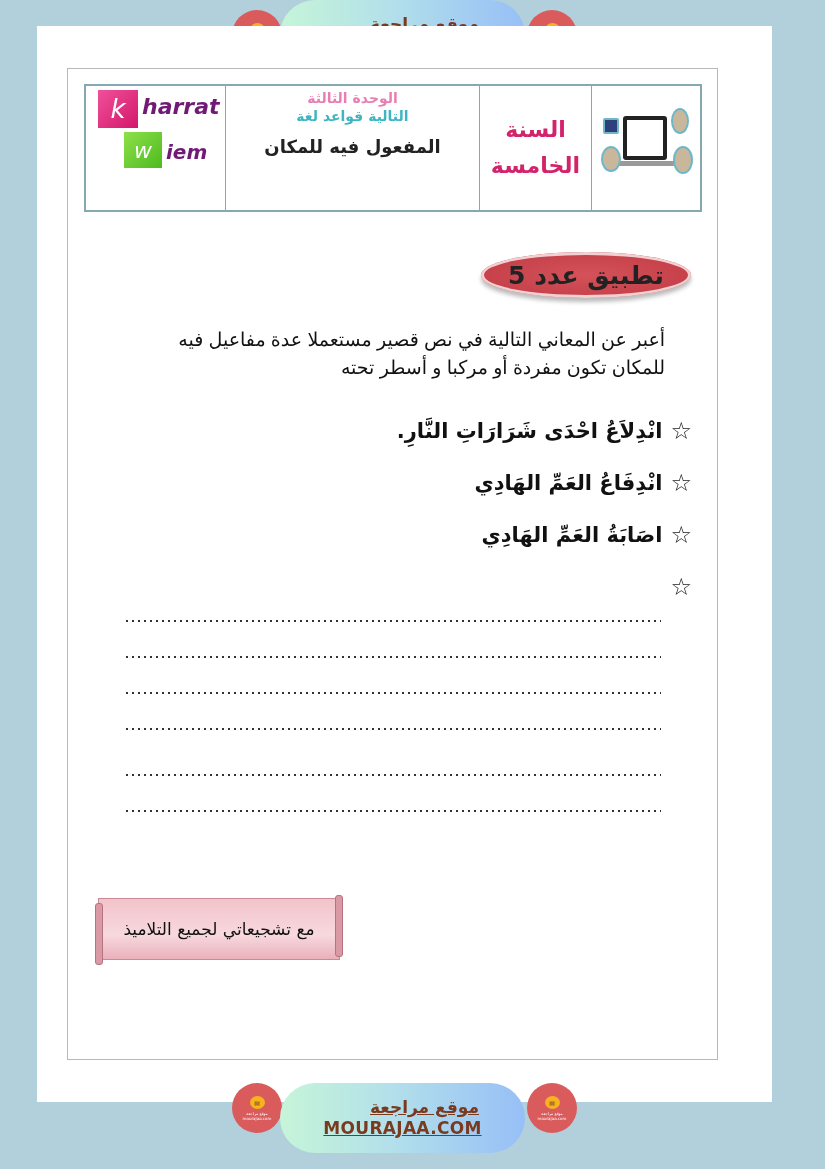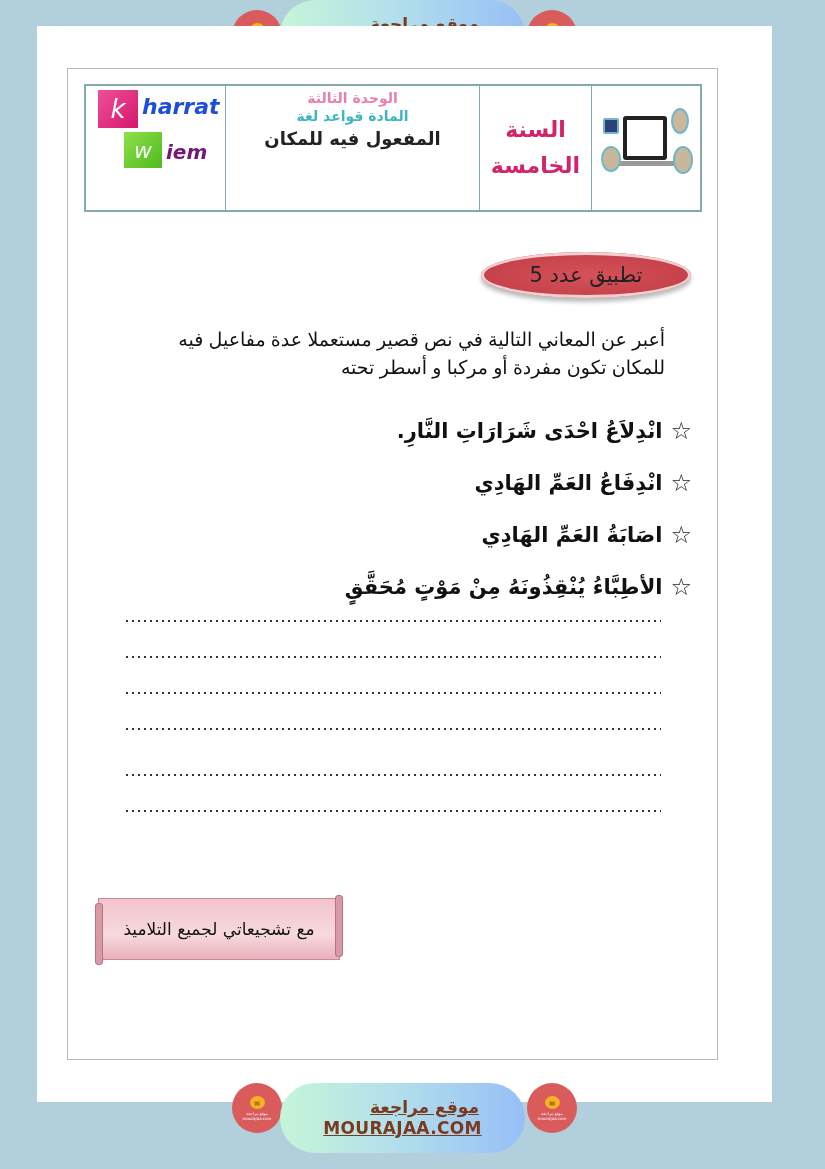--- a/index.html
+++ b/index.html
@@ -42,49 +42,49 @@
     position:absolute; left:84px; top:84px; width:618px; height:128px;
     border:2px solid #86a9b1; box-sizing:border-box; display:flex;
   }
   .hcell { border-right:1.5px solid #86a9b1; box-sizing:border-box; position:relative; }
   .hcell:last-child { border-right:none; }
   .logo-k {
     position:absolute; left:12px; top:4px; width:40px; height:38px;
     background:linear-gradient(135deg,#f0509a,#d4176b);
     color:#fff; font-size:26px; font-style:italic; display:flex; align-items:center; justify-content:center;
   }
-  .logo-harrat { position:absolute; left:56px; top:8px; color:#1d4ed8; font-size:22px; font-style:italic; font-weight:bold; }
+  .logo-harrat { position:absolute; left:56px; top:8px; color:#701a75; font-size:22px; font-style:italic; font-weight:bold; }
   .logo-w {
     position:absolute; left:38px; top:46px; width:38px; height:36px;
     background:linear-gradient(135deg,#8fe04a,#4dbb1f);
     color:#fff; font-size:22px; font-style:italic; display:flex; align-items:center; justify-content:center;
   }
   .logo-iem { position:absolute; left:80px; top:54px; color:#701a75; font-size:20px; font-style:italic; font-weight:bold; }
   .title-cell { text-align:center; direction:rtl; }
   .t1 { color:#e87fb2; font-size:14px; font-weight:bold; margin-top:4px; }
   .t2 { color:#3eb6c2; font-size:14px; font-weight:bold; margin-top:2px; }
-  .t3 { color:#222; font-size:18px; font-weight:bold; margin-top:4px; }
+  .t3 { color:#222; font-size:18px; font-weight:bold; margin-top:12px; }
   .grade-cell { display:flex; flex-direction:column; align-items:center; justify-content:center; direction:rtl; }
   .grade-cell span { color:#d2236b; font-size:22px; font-weight:bold; line-height:28px; }
   .img-cell { display:flex; align-items:center; justify-content:center; }
   .laptop {
     position:relative; width:90px; height:85px;
   }
   .laptop .screen { position:absolute; left:22px; top:10px; width:44px; height:44px; background:#222; border-radius:3px; }
   .laptop .screen::after { content:""; position:absolute; left:4px; top:4px; width:36px; height:36px; background:#fff; }
   .laptop .base { position:absolute; left:14px; top:55px; width:60px; height:5px; background:#999; border-radius:2px; }
   .laptop .p { position:absolute; border-radius:50%; background:#c9b79c; border:2px solid #6fb6c9; }
 
   
   .pill {
     position:absolute; left:481px; top:252px; width:210px; height:46px; border-radius:50%;
     background:radial-gradient(ellipse at center,#d5525a 0%,#c6414a 70%,#b83540 100%);
     box-shadow:0 4px 4px #bbb, inset 0 0 0 3px #f1d0d2;
     display:flex; align-items:center; justify-content:center;
-    direction:rtl; font-size:21px; color:#222;
+    direction:rtl; font-size:25px; color:#222;font-weight:bold;
   }
   .instr {
     position:absolute; left:120px; top:326px; width:545px; direction:rtl; text-align:right;
     font-family:"Liberation Sans", sans-serif; font-size:19px; line-height:28px; color:#111;
   }
   .items { position:absolute; right:133px; top:405px; direction:rtl; }
   .item { display:flex; align-items:center; height:52px; font-size:21px; font-weight:bold; color:#111; font-family:"DejaVu Sans", sans-serif; }
   .item .star { font-size:24px; font-weight:normal; margin-left:8px; color:#222; }
   .lines { position:absolute; left:124px; top:620px; width:537px; }
   .dotline {
@@ -127,21 +127,21 @@
 
 <div class="htable">
   <div class="hcell" style="width:140px;">
     <div class="logo-k">k</div>
     <div class="logo-harrat">harrat</div>
     <div class="logo-w">w</div>
     <div class="logo-iem">iem</div>
   </div>
   <div class="hcell title-cell" style="width:254px;">
     <div class="t1">الوحدة الثالثة</div>
-    <div class="t2">المادة قواعد لغة</div>
+    <div class="t2">التالية قواعد لغة</div>
     <div class="t3">المفعول فيه للمكان</div>
   </div>
   <div class="hcell grade-cell" style="width:112px;gap:8px;">
     <span>السنة</span>
     <span>الخامسة</span>
   </div>
   <div class="hcell img-cell" style="flex:1;">
     <div class="laptop">
       <div class="screen"></div>
       <div class="base"></div>
@@ -165,21 +165,20 @@
   <div class="item">
     <span class="star">☆</span>
     <span>انْدِفَاعُ العَمِّ الهَادِي</span>
   </div>
   <div class="item">
     <span class="star">☆</span>
     <span>اصَابَةُ العَمِّ الهَادِي</span>
   </div>
   <div class="item">
     <span class="star">☆</span>
-    <span>الأطِبَّاءُ يُنْقِذُونَهُ مِنْ مَوْتٍ مُحَقَّقٍ</span>
   </div>
 </div>
 
 <div class="lines">
   <div class="dotline"></div>
   <div class="dotline"></div>
   <div class="dotline"></div>
   <div class="dotline gap"></div>
   <div class="dotline"></div>
   <div class="dotline"></div>

